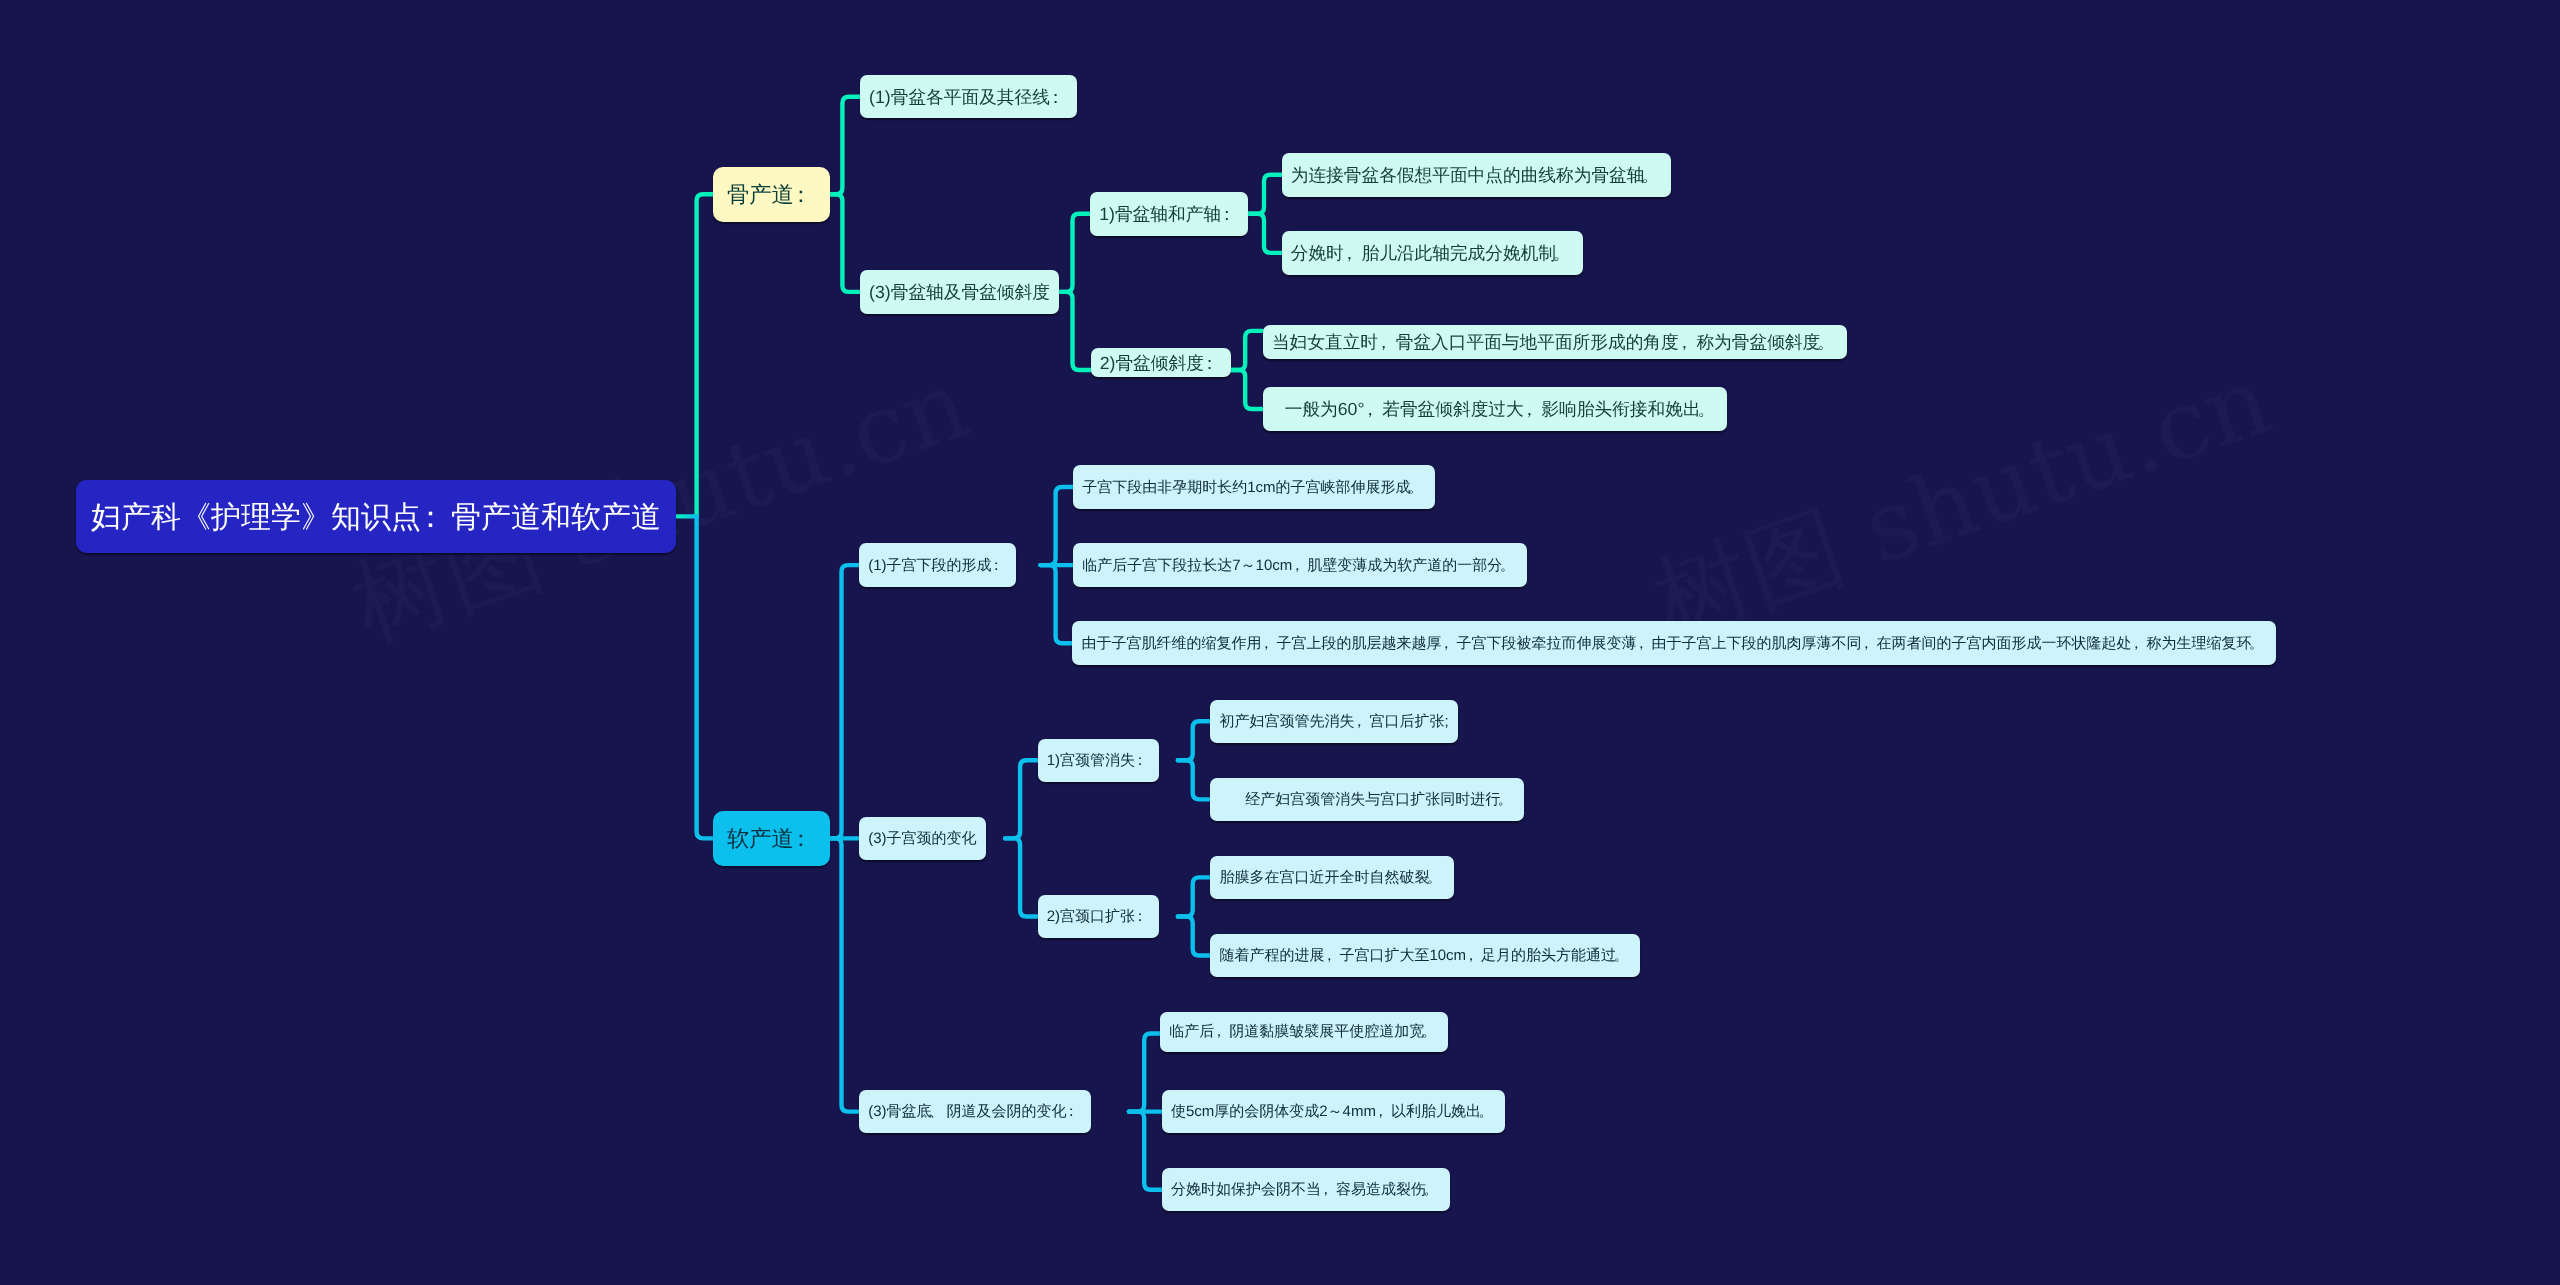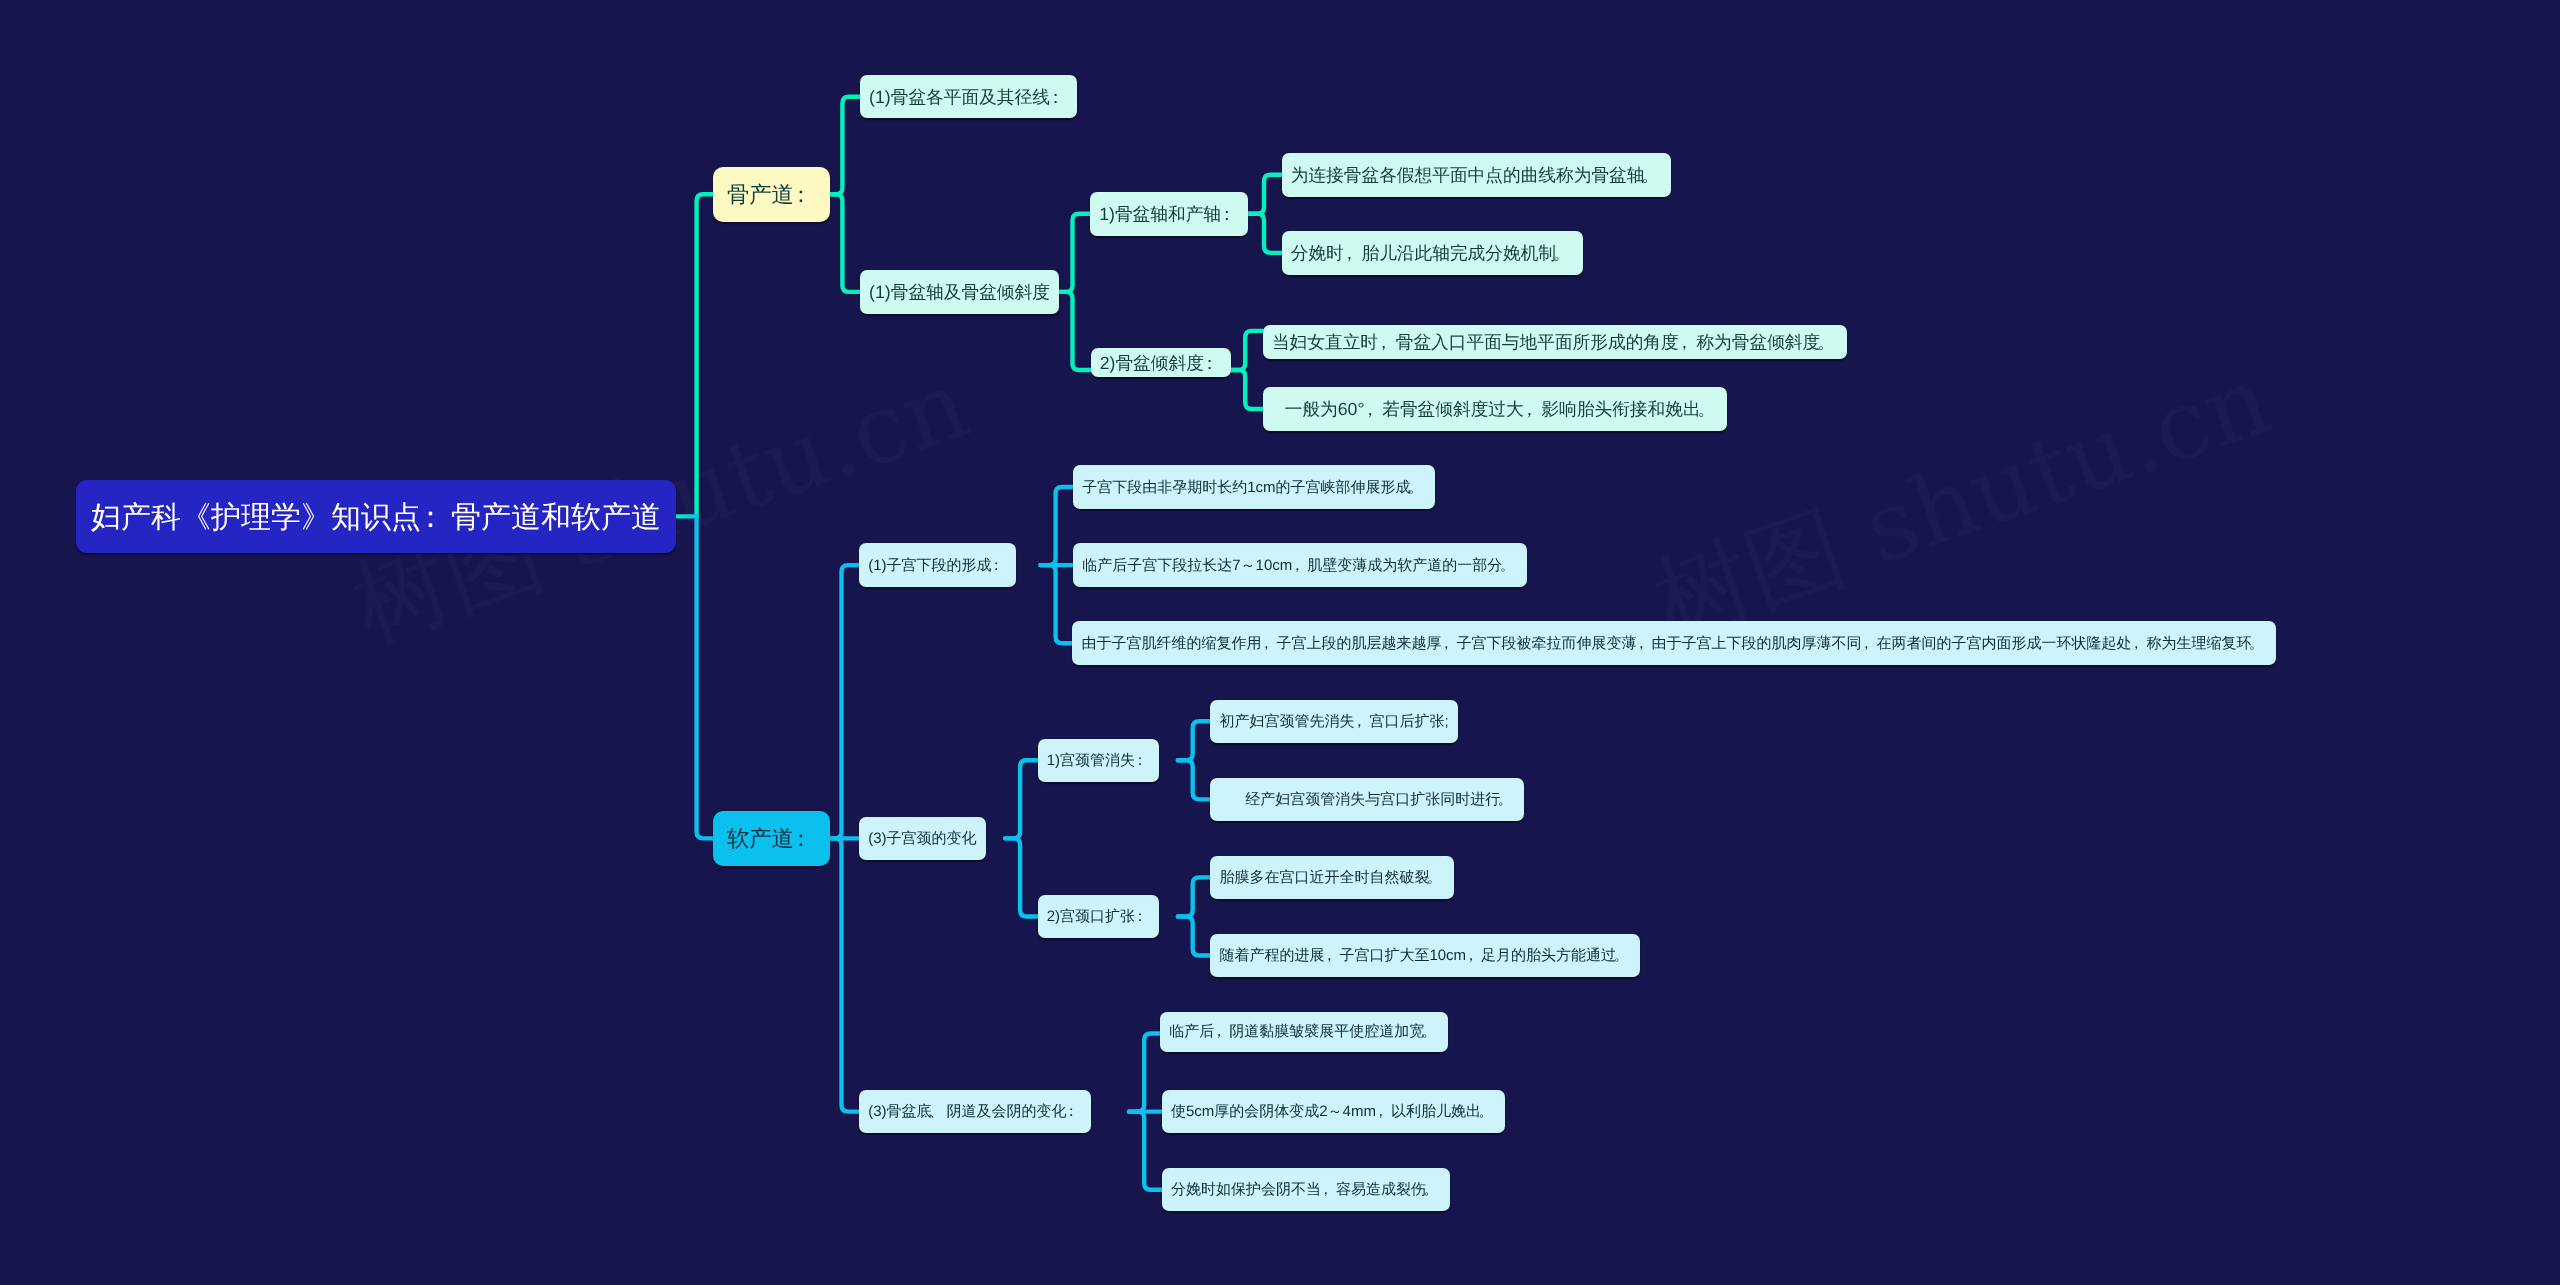--- a/index.html
+++ b/index.html
@@ -71,21 +71,21 @@
   <div class="node n-root" style="height: 73px; left: 76px; top: 479.826px;">
         <span>妇产科《护理学》知识点<i>：</i>骨产道和软产道</span>
       </div>
   <div class="node n-b0" style="height: 54.5px; left: 713px; top: 167.037px;">
         <span>骨产道<i>：</i></span>
       </div>
   <div class="node n-s0" style="height: 43.5px; left: 859.9px; top: 74.95px;">
         <span>(1)骨盆各平面及其径线<i>：</i></span>
       </div>
   <div class="node n-s0" style="height: 43.5px; left: 859.9px; top: 270.125px;">
-        <span>(1)骨盆轴及骨盆倾斜度</span>
+        <span>(3)骨盆轴及骨盆倾斜度</span>
       </div>
   <div class="node n-s0" style="height: 43.5px; left: 1090px; top: 192.055px;">
         <span>1)骨盆轴和产轴<i>：</i></span>
       </div>
   <div class="node n-s0" style="height: 43.5px; left: 1281.5px; top: 153.02px;">
         <span>为连接骨盆各假想平面中点的曲线称为骨盆轴<i>。</i></span>
       </div>
   <div class="node n-s0" style="height: 43.5px; left: 1281.5px; top: 231.09px;">
         <span>分娩时<i>，</i>胎儿沿此轴完成分娩机制<i>。</i></span>
       </div>

